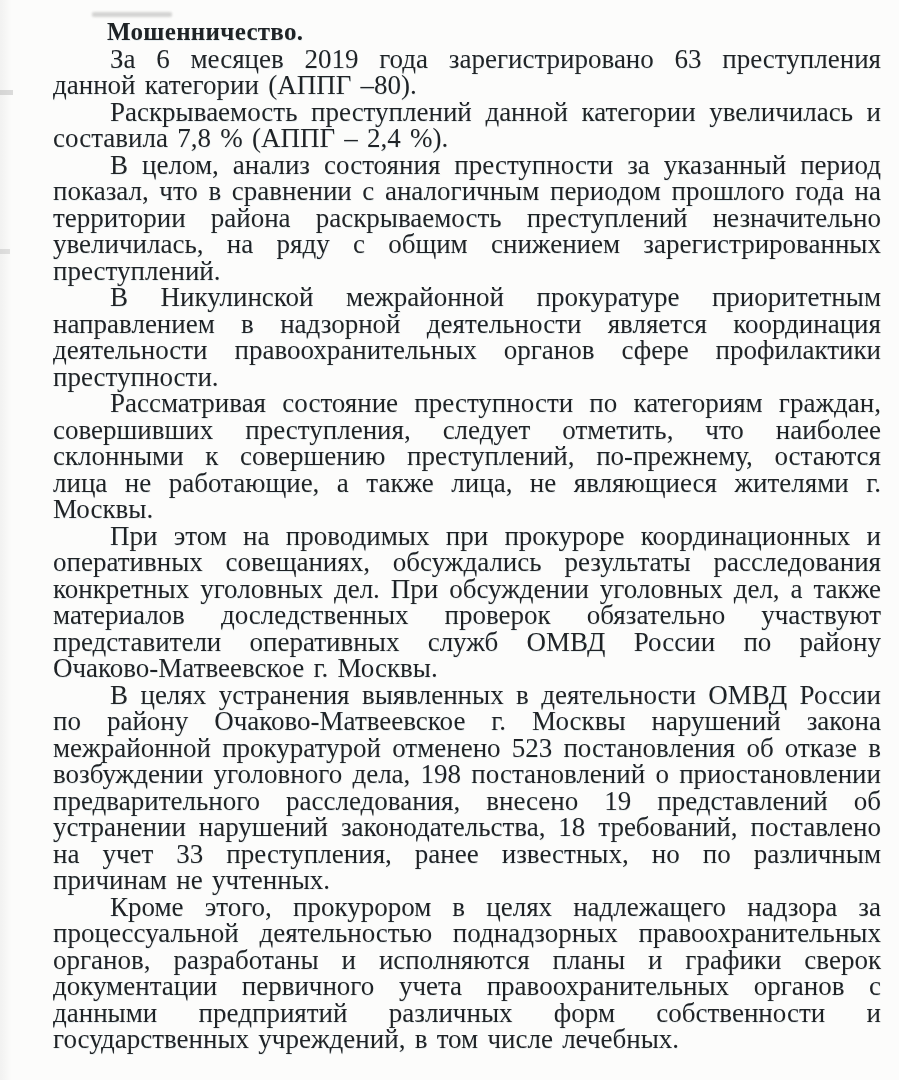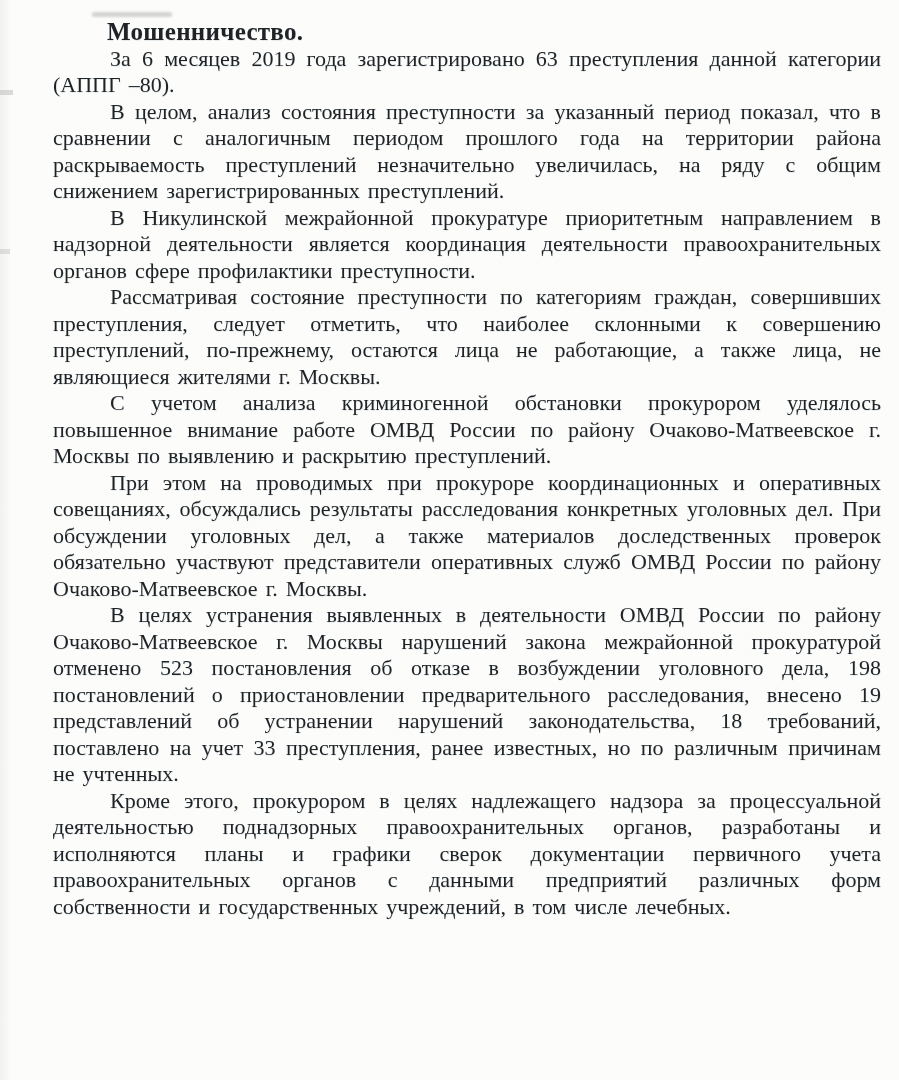--- a/index.html
+++ b/index.html
@@ -26,21 +26,21 @@
   .doc-heading {
     margin: 0 0 0 54px;
     font-size: 25px;
     line-height: 26.5px;
     font-weight: bold;
     letter-spacing: 0.3px;
     text-shadow: 0.5px 0.5px 0 rgba(70, 120, 145, 0.12);
   }
   .para {
     margin: 0;
-    font-size: 22px;
+    font-size: 27px;
     line-height: 26.5px;
     text-align: justify;
     text-indent: 57px;
     word-spacing: 2.5px;
     text-shadow: 0.5px 0.5px 0 rgba(70, 120, 145, 0.12);
   }
   
   .artifact {
     position: absolute;
     pointer-events: none;
@@ -82,20 +82,20 @@
 <body>
 
 <div class="page">
   <div class="artifact artifact-left-edge"></div>
   <div class="artifact artifact-top-smudge"></div>
   <div class="artifact artifact-left-mark-1"></div>
   <div class="artifact artifact-left-mark-2"></div>
 
   <h1 class="doc-heading">Мошенничество.</h1>
   <p class="para">За 6 месяцев 2019 года зарегистрировано 63 преступления данной категории (АППГ –80).</p>
+  <p class="para">Раскрываемость преступлений данной категории увеличилась и составила 7,8 % (АППГ – 2,4 %).</p>
   <p class="para">В целом, анализ состояния преступности за указанный период показал, что в сравнении с аналогичным периодом прошлого года на территории района раскрываемость преступлений незначительно увеличилась, на ряду с общим снижением зарегистрированных преступлений.</p>
   <p class="para">В Никулинской межрайонной прокуратуре приоритетным направлением в надзорной деятельности является координация деятельности правоохранительных органов сфере профилактики преступности.</p>
   <p class="para">Рассматривая состояние преступности по категориям граждан, совершивших преступления, следует отметить, что наиболее склонными к совершению преступлений, по-прежнему, остаются лица не работающие, а также лица, не являющиеся жителями г. Москвы.</p>
-  <p class="para">С учетом анализа криминогенной обстановки прокурором уделялось повышенное внимание работе ОМВД России по району Очаково-Матвеевское г. Москвы по выявлению и раскрытию преступлений.</p>
   <p class="para">При этом на проводимых при прокуроре координационных и оперативных совещаниях, обсуждались результаты расследования конкретных уголовных дел. При обсуждении уголовных дел, а также материалов доследственных проверок обязательно участвуют представители оперативных служб ОМВД России по району Очаково-Матвеевское г. Москвы.</p>
   <p class="para">В целях устранения выявленных в деятельности ОМВД России по району Очаково-Матвеевское г. Москвы нарушений закона межрайонной прокуратурой отменено 523 постановления об отказе в возбуждении уголовного дела, 198 постановлений о приостановлении предварительного расследования, внесено 19 представлений об устранении нарушений законодательства, 18 требований, поставлено на учет 33 преступления, ранее известных, но по различным причинам не учтенных.</p>
   <p class="para">Кроме этого, прокурором в целях надлежащего надзора за процессуальной деятельностью поднадзорных правоохранительных органов, разработаны и исполняются планы и графики сверок документации первичного учета правоохранительных органов с данными предприятий различных форм собственности и государственных учреждений, в том числе лечебных.</p>
 </div>
 
 </body></html>

